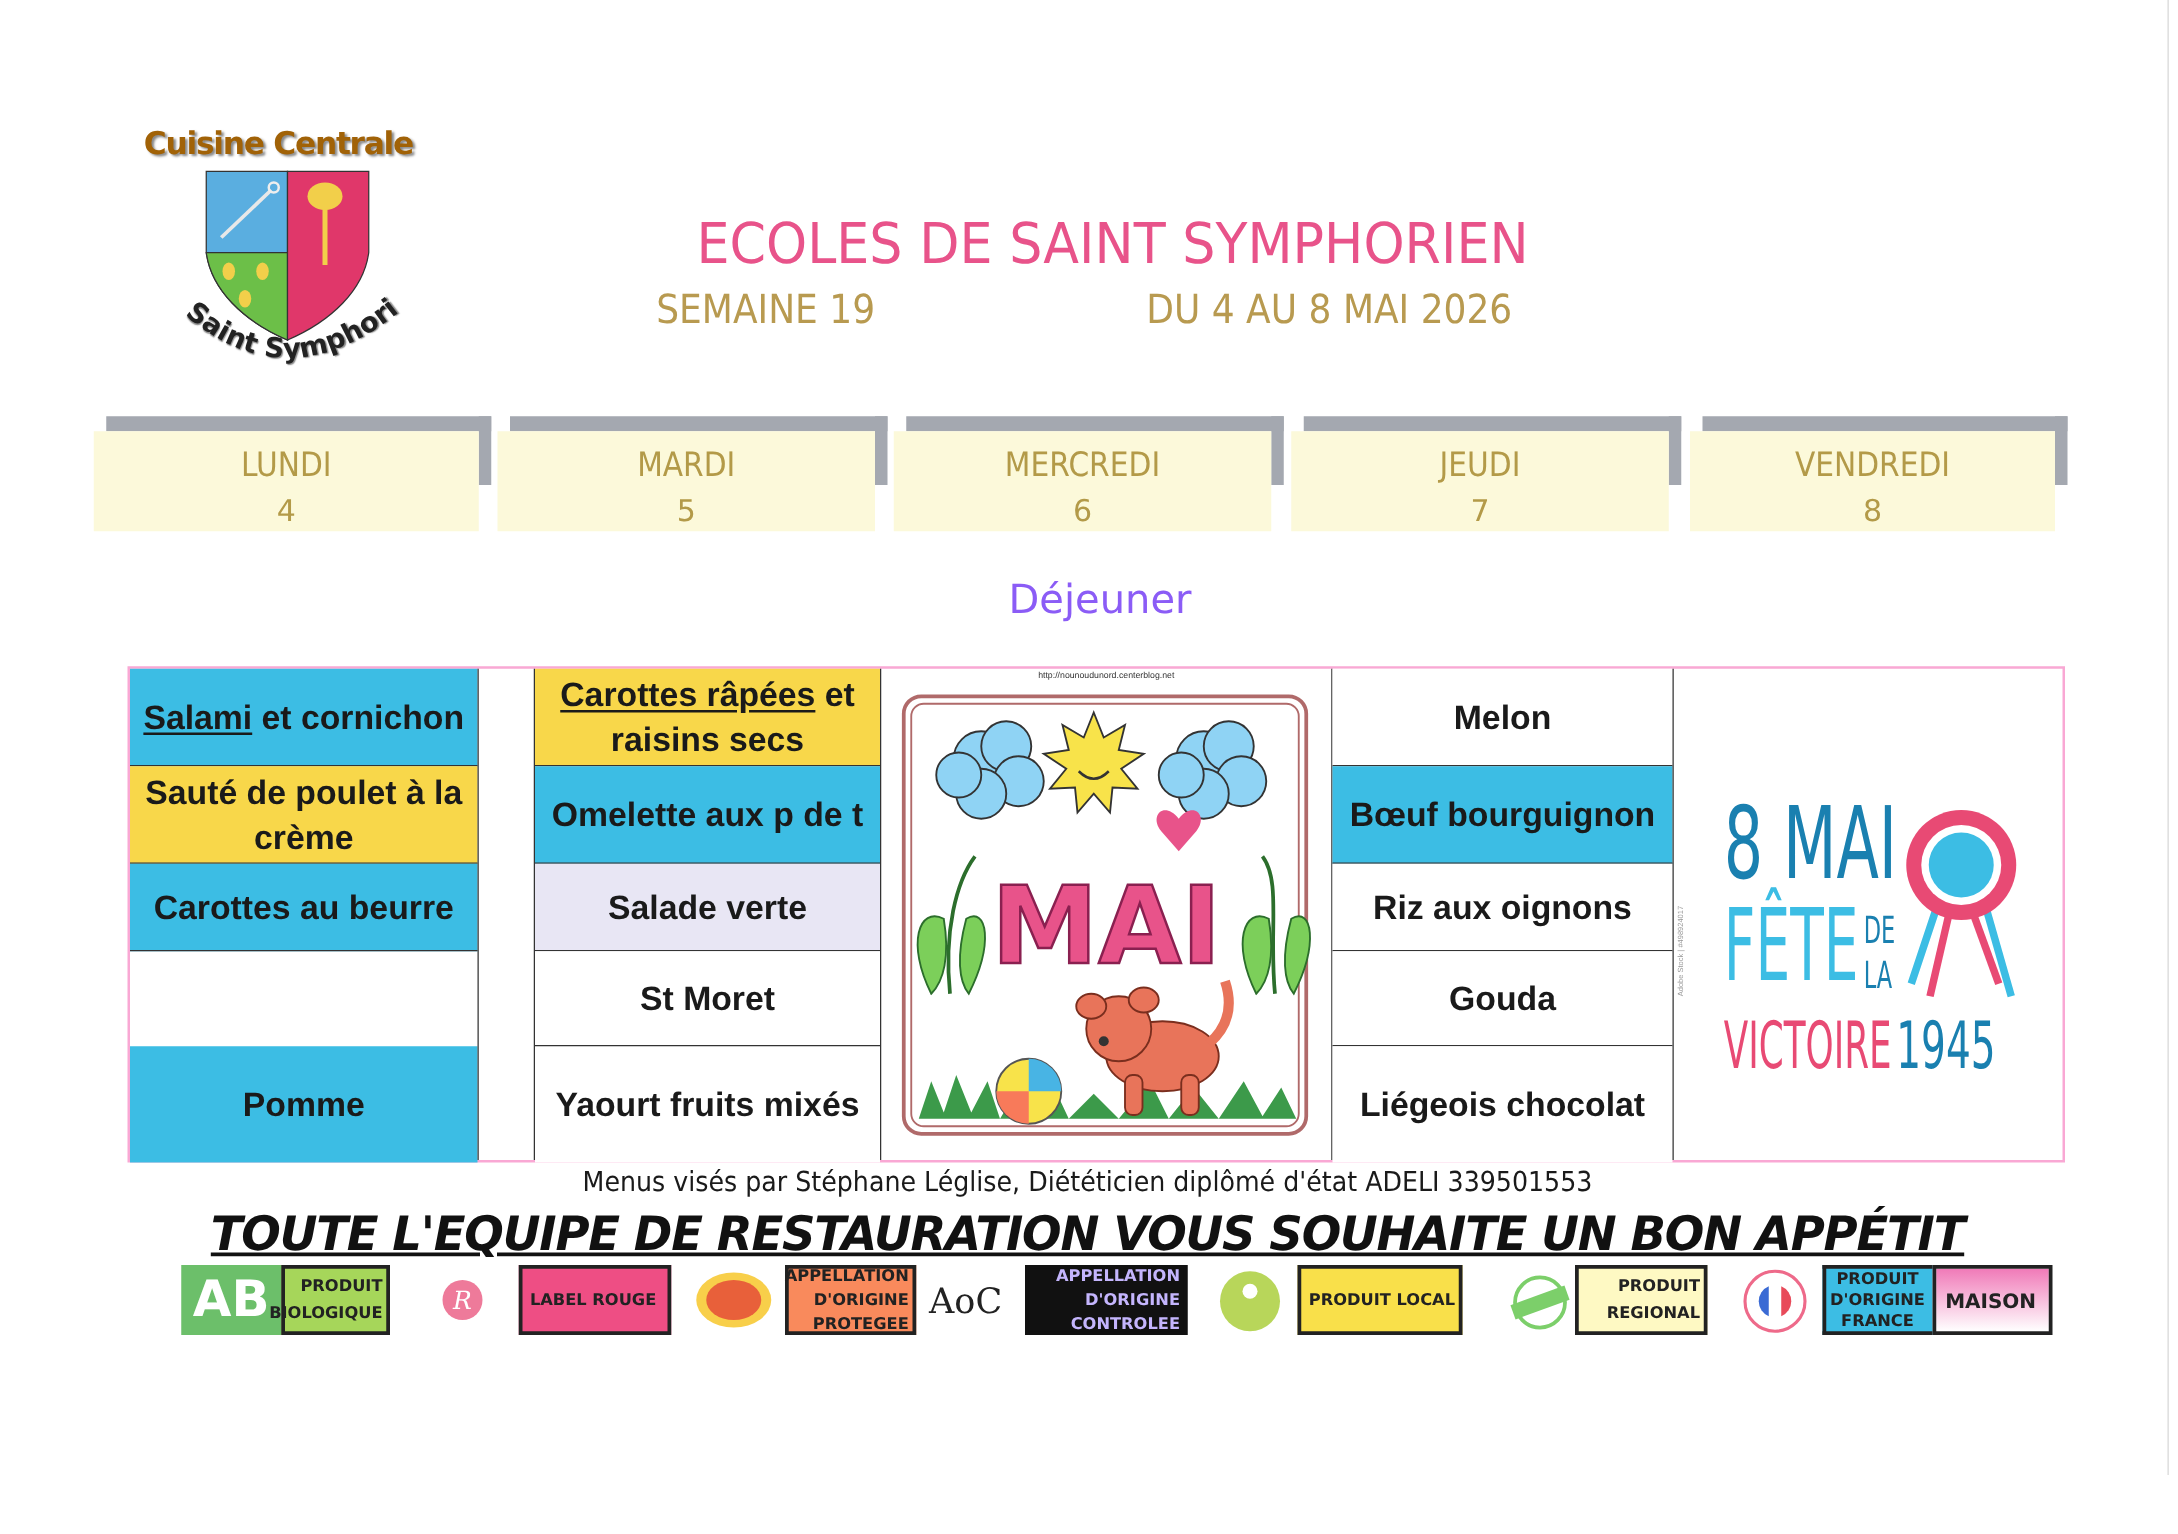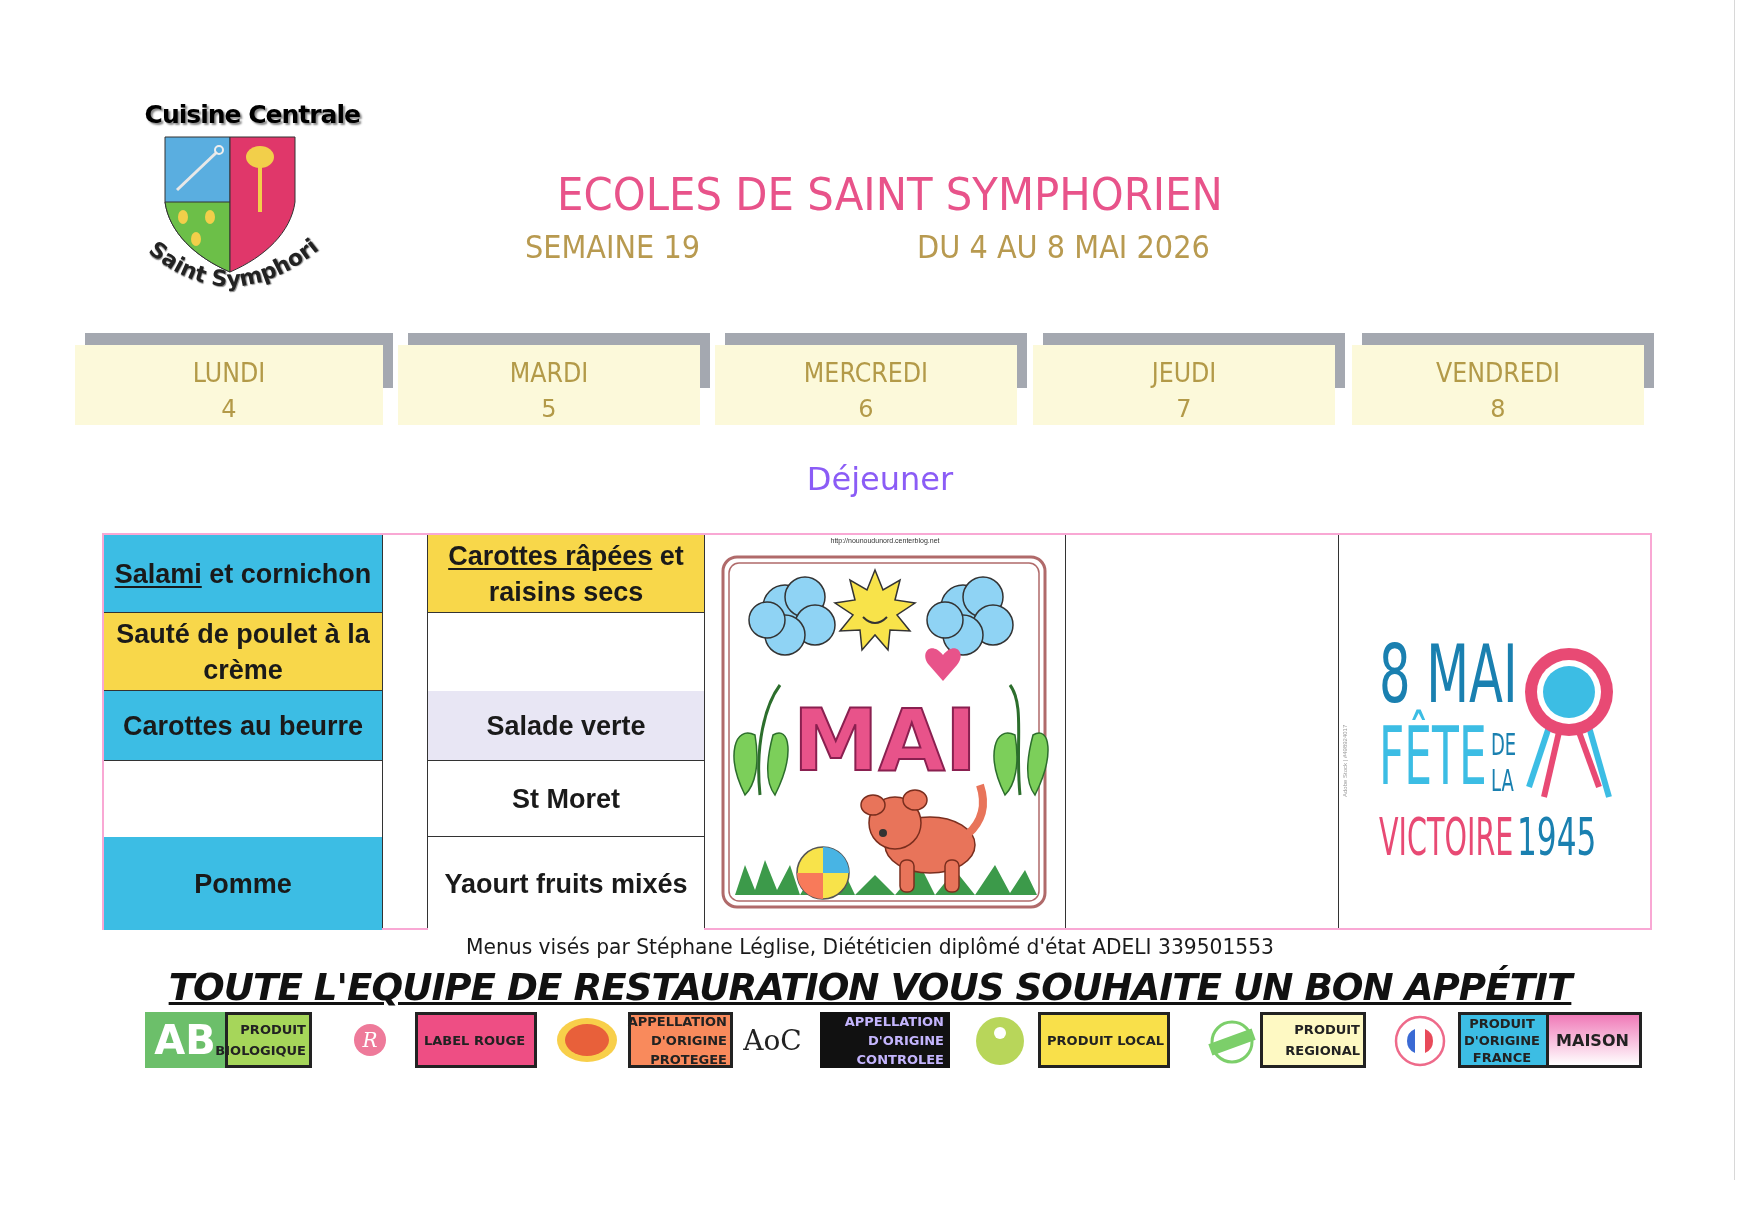--- a/index.html
+++ b/index.html
@@ -2,21 +2,21 @@
 <html><head>
 <meta charset="utf-8">
 <style>
   html, body { margin:0; padding:0; }
   body { width:1742px; height:1227px; background:#ffffff; position:relative; overflow:hidden; font-family:"Liberation Sans", sans-serif; }
   .abs { position:absolute; }
   .scanline { left:1734px; top:0; width:1px; height:1180px; background:#d8d8d8; }
 
   
   .logo { left:115px; top:100px; width:245px; height:215px; }
-  .logo-top { left:0; top:0; width:245px; text-align:right; font-family:"DejaVu Sans", sans-serif; font-weight:bold; font-size:25px; color:#000000; letter-spacing:-1px; text-shadow:2px 2px 2px #888; }
+  .logo-top { left:0; top:0; width:245px; text-align:left; font-family:"DejaVu Sans", sans-serif; font-weight:bold; font-size:25px; color:#a16207; letter-spacing:-1px; text-shadow:2px 2px 2px #888; }
   .logo svg { position:absolute; left:40px; top:32px; }
 
   
   .title { left:420px; top:168px; width:940px; text-align:center; color:#e8538a; font-family:"DejaVu Sans", sans-serif; font-size:45px; letter-spacing:0px; font-weight:normal; transform:scaleX(0.93); }
   .subtitle-left { left:525px; top:228px; color:#b89a50; font-family:"DejaVu Sans", sans-serif; font-size:32px; transform:scaleX(0.9); transform-origin:left; }
   .subtitle-right { left:917px; top:228px; color:#b89a50; font-family:"DejaVu Sans", sans-serif; font-size:32px; transform:scaleX(0.9); transform-origin:left; }
 
   
   .day { top:333px; height:92px; }
   .day .bar { position:absolute; left:10px; right:0; top:0; height:12px; background:#a4a8b0; }
@@ -131,20 +131,21 @@
     <div class="cell blue" style="top:156px;height:70px">Carottes au beurre</div>
     <div class="cell blue last" style="top:302px;height:93px">Pomme</div>
   </div>
   <div class="vline" style="left:278px"></div>
   <div class="vline" style="left:323px"></div>
 
   <div class="col" style="left:324px;width:276px">
     <div class="cell yellow" style="top:0;height:78px">
       <span><span class="u">Carottes râpées</span><span> et raisins secs</span></span>
     </div>
+    <div class="cell blue" style="top:78px;height:78px">Omelette aux p de t</div>
     <div class="cell lilac" style="top:156px;height:70px">Salade verte</div>
     <div class="cell white last" style="top:302px;height:93px">Yaourt fruits mixés</div>
     <div class="cell white" style="top:226px;height:76px">St Moret</div>
   </div>
   <div class="vline" style="left:600px"></div>
 
   <div class="col" style="left:601px;width:360px">
     <div class="mai-img">
       <div class="abs" style="left:0;top:2px;width:360px;text-align:center;font-size:7px;color:#333">http://nounoudunord.centerblog.net</div>
       <svg width="360" height="395" viewBox="0 0 360 395">
@@ -196,20 +197,27 @@
           <rect x="195" y="325" width="14" height="32" rx="6"></rect>
           <rect x="240" y="325" width="14" height="32" rx="6"></rect>
           <path d="M262 300 Q285 280 275 250" fill="none" stroke-width="8" stroke="#e8745a"></path>
         </g>
         <circle cx="178" cy="298" r="4" fill="#333"></circle>
       </svg>
     </div>
   </div>
   <div class="vline" style="left:961px"></div>
 
+  <div class="col" style="left:962px;width:272px">
+    <div class="cell white" style="top:0;height:78px">Melon</div>
+    <div class="cell blue" style="top:78px;height:78px">Bœuf bourguignon</div>
+    <div class="cell white" style="top:156px;height:70px">Riz aux oignons</div>
+    <div class="cell white" style="top:226px;height:76px">Gouda</div>
+    <div class="cell white last" style="top:302px;height:93px">Liégeois chocolat</div>
+  </div>
   <div class="vline" style="left:1234px"></div>
 
   <div class="col" style="left:1235px;width:311px">
     <div class="victoire">
       <div class="abs" style="left:3px;top:230px;font-size:6px;color:#999;transform:rotate(-90deg);transform-origin:left top;white-space:nowrap">Adobe Stock | #498924017</div>
       <div class="abs" style="left:40px;top:68px;font-family:'DejaVu Sans',sans-serif;font-size:80px;line-height:80px;color:#1a80b0;transform:scaleX(0.62);transform-origin:left;white-space:nowrap">8 MAI</div>
       <div class="abs" style="left:40px;top:150px;font-family:'DejaVu Sans',sans-serif;font-size:80px;line-height:80px;color:#3cbde4;transform:scaleX(0.55);transform-origin:left">FÊTE</div>
       <div class="abs" style="left:152px;top:160px;font-family:'DejaVu Sans',sans-serif;font-size:30px;color:#1a80b0;transform:scaleX(0.6);transform-origin:left">DE</div>
       <div class="abs" style="left:152px;top:196px;font-family:'DejaVu Sans',sans-serif;font-size:30px;color:#1a80b0;transform:scaleX(0.6);transform-origin:left">LA</div>
       <div class="abs" style="left:40px;top:242px;font-family:'DejaVu Sans',sans-serif;font-size:52px;line-height:56px;color:#e84a74;transform:scaleX(0.55);transform-origin:left;white-space:nowrap">VICTOIRE</div>

